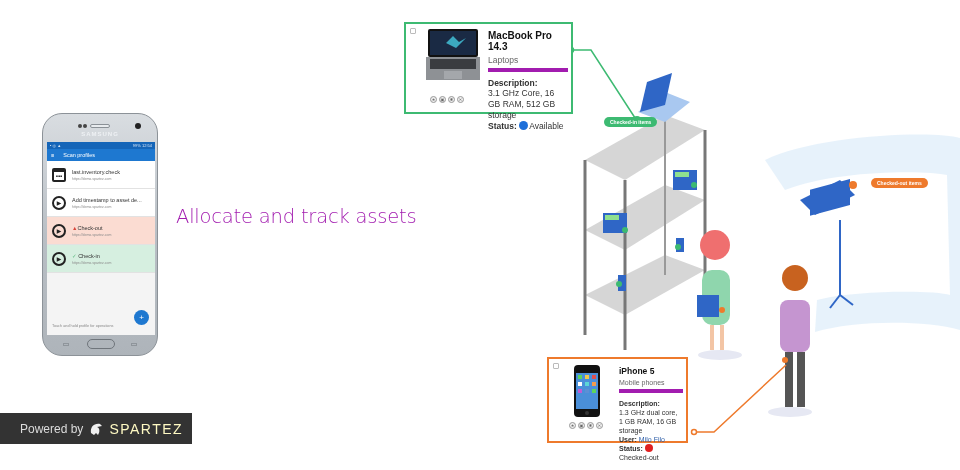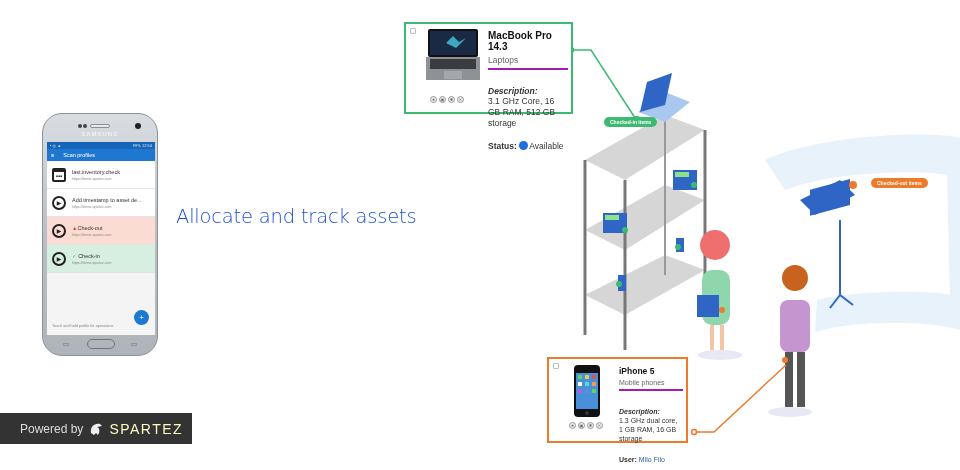--- a/index.html
+++ b/index.html
@@ -27,21 +27,21 @@
   .purl { font-size: 3.5px; color: #8a8a8a; }
   .warn { color: #d9453a; }
   .ok { color: #59b87d; }
   .hint { position: absolute; left: 5px; bottom: 7px; font-size: 3.8px; color: #888; }
   .fab { position: absolute; right: 6px; bottom: 10px; width: 15px; height: 15px; border-radius: 50%; background: #1e78d0; color: #fff; font-size: 8px; text-align: center; line-height: 15px; }
   .homebtn { position: absolute; left: 44px; bottom: 6px; width: 28px; height: 10px; border-radius: 5px; border: 1px solid #6f757b; }
   .navl, .navr { position: absolute; bottom: 9px; width: 6px; height: 3px; border: 1px solid #8f959b; }
   .navl { left: 20px; } .navr { right: 20px; }
 
   
-  .headline { position: absolute; left: 176px; top: 204px; font-size: 19.5px; line-height: 26px; color: #1d4ed8; font-family: "DejaVu Sans", sans-serif; font-weight: 300; letter-spacing: -0.2px; }
+  .headline { position: absolute; left: 176px; top: 204px; font-size: 19.5px; line-height: 26px; color: #a21caf; font-family: "DejaVu Sans", sans-serif; font-weight: 300; letter-spacing: -0.2px; }
 
   
   .powered { position: absolute; left: 0; top: 413px; width: 192px; height: 31px; background: #333333; display: flex; align-items: center; padding-left: 20px; gap: 5px; color: #dcdcdc; font-size: 12px; }
   .powered .logo-icon { width: 16px; height: 16px; }
   .powered .spartez { color: #fef9c3; font-size: 14px; letter-spacing: 1.5px; }
 
   
   .card { position: absolute; background: #fff; border: 2px solid; font-size: 8.5px; color: #333; }
   .card.green { left: 404px; top: 22px; width: 169px; height: 92px; border-color: #3dba72; }
   .card.orange { left: 547px; top: 357px; width: 141px; height: 86px; border-color: #ee7a2c; }
@@ -51,26 +51,26 @@
   .orange .thumb { left: 25px; top: 6px; width: 26px; height: 52px; }
   .card .actions { position: absolute; display: flex; gap: 2px; }
   .green .actions { left: 24px; top: 72px; }
   .orange .actions { left: 20px; top: 63px; }
   .act { width: 7px; height: 7px; border: 1px solid #999; border-radius: 50%; background: #eee; font-size: 4px; line-height: 5px; text-align: center; color: #666; }
   .card .info { position: absolute; }
   .green .info { left: 82px; top: 6px; width: 80px; }
   .orange .info { left: 70px; top: 7px; width: 64px; }
   .title { font-weight: bold; font-size: 10px; color: #111; }
   .orange .title { font-size: 8.5px; }
-  .cat { color: #666; margin-top: 3px; padding-bottom: 3px; border-bottom: 2px solid #a21caf; }
+  .cat { color: #666; margin-top: 3px; padding-bottom: 3px; border-bottom: 4px solid #a21caf; }
   .orange .cat { font-size: 7px; }
-  .desc-label { font-weight: bold; margin-top: 16px; font-style: italic; }
+  .desc-label { font-weight: bold; margin-top: 6px; }
   .desc { line-height: 11px; }
   .orange .desc-label, .orange .desc, .orange .user-row, .orange .status-row { font-size: 7px; line-height: 9px; }
-  .status-row, .user-row { line-height: 11px; margin-top: 12px; }
+  .status-row, .user-row { line-height: 11px; }
   .status-row b, .user-row b { font-weight: bold; }
   .user-link { color: #2c5da8; }
   .dot { display: inline-block; width: 9px; height: 9px; border-radius: 50%; vertical-align: -1px; margin-right: 1px; }
   .orange .dot { width: 8px; height: 8px; }
 
   
   .illus { position: absolute; left: 555px; top: 20px; width: 405px; height: 450px; }
   .tag { position: absolute; font-size: 5px; color: #fff; font-weight: bold; padding: 2px 6px; border-radius: 6px; }
   .tag.in { left: 604px; top: 117px; background: #3dba72; }
   .tag.out { left: 871px; top: 178px; background: #ee7a2c; }

